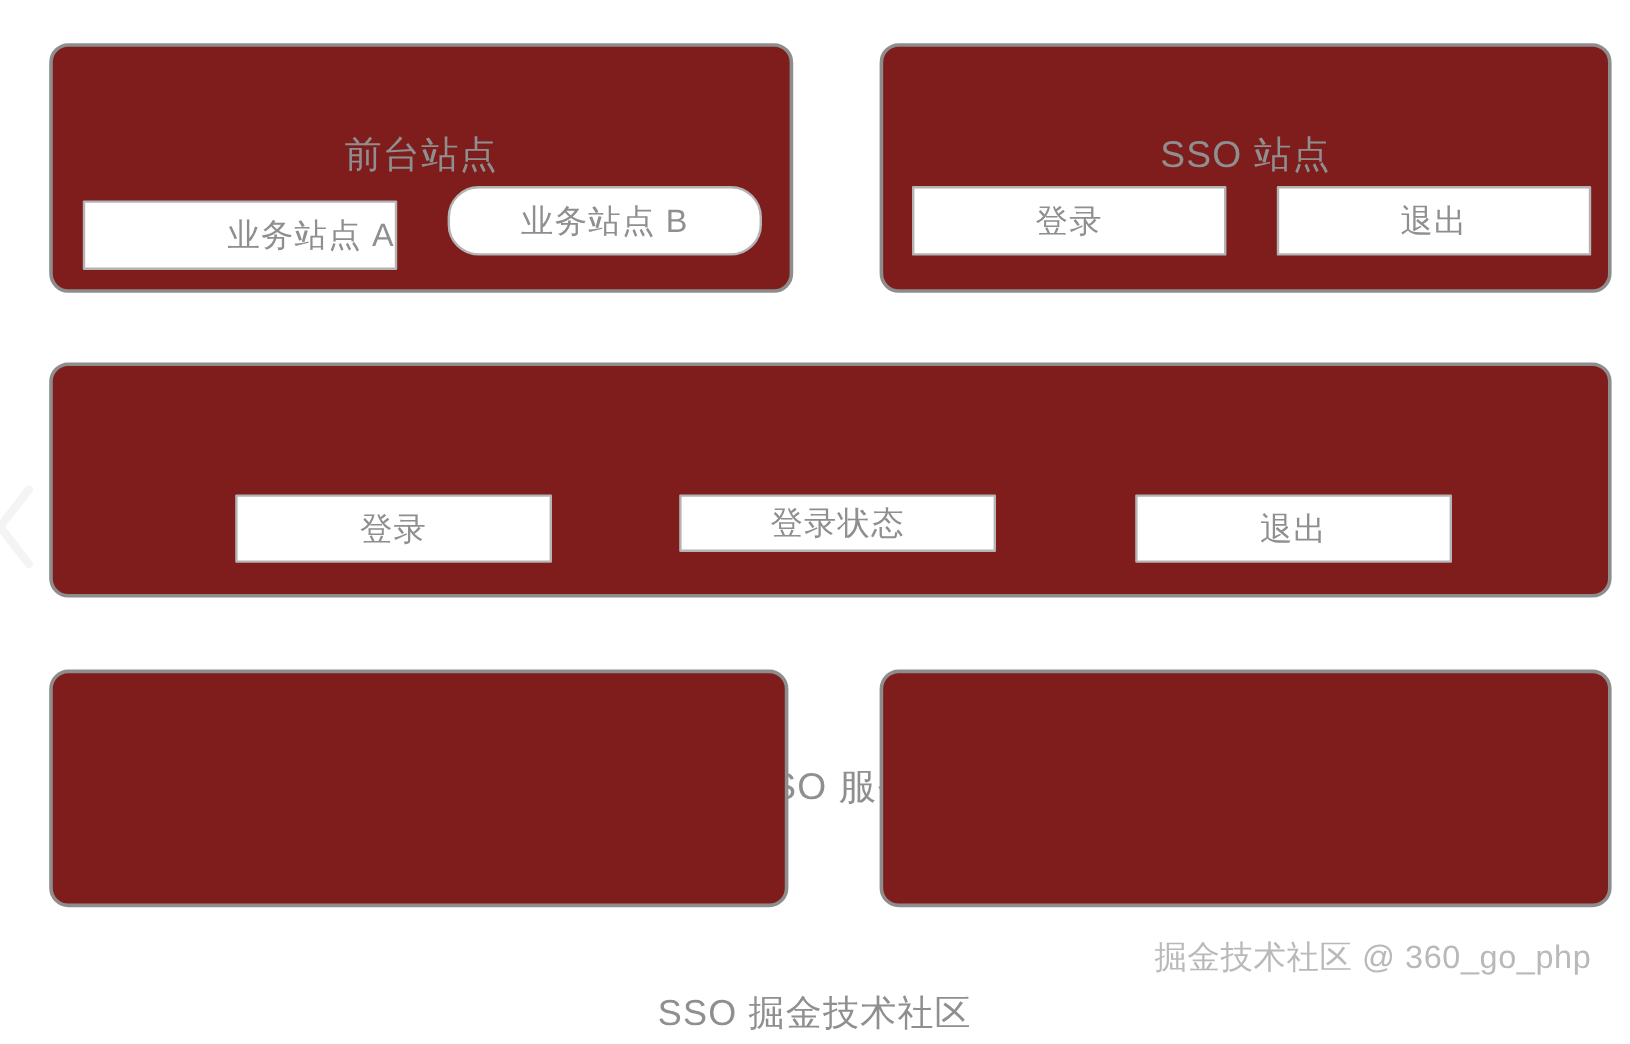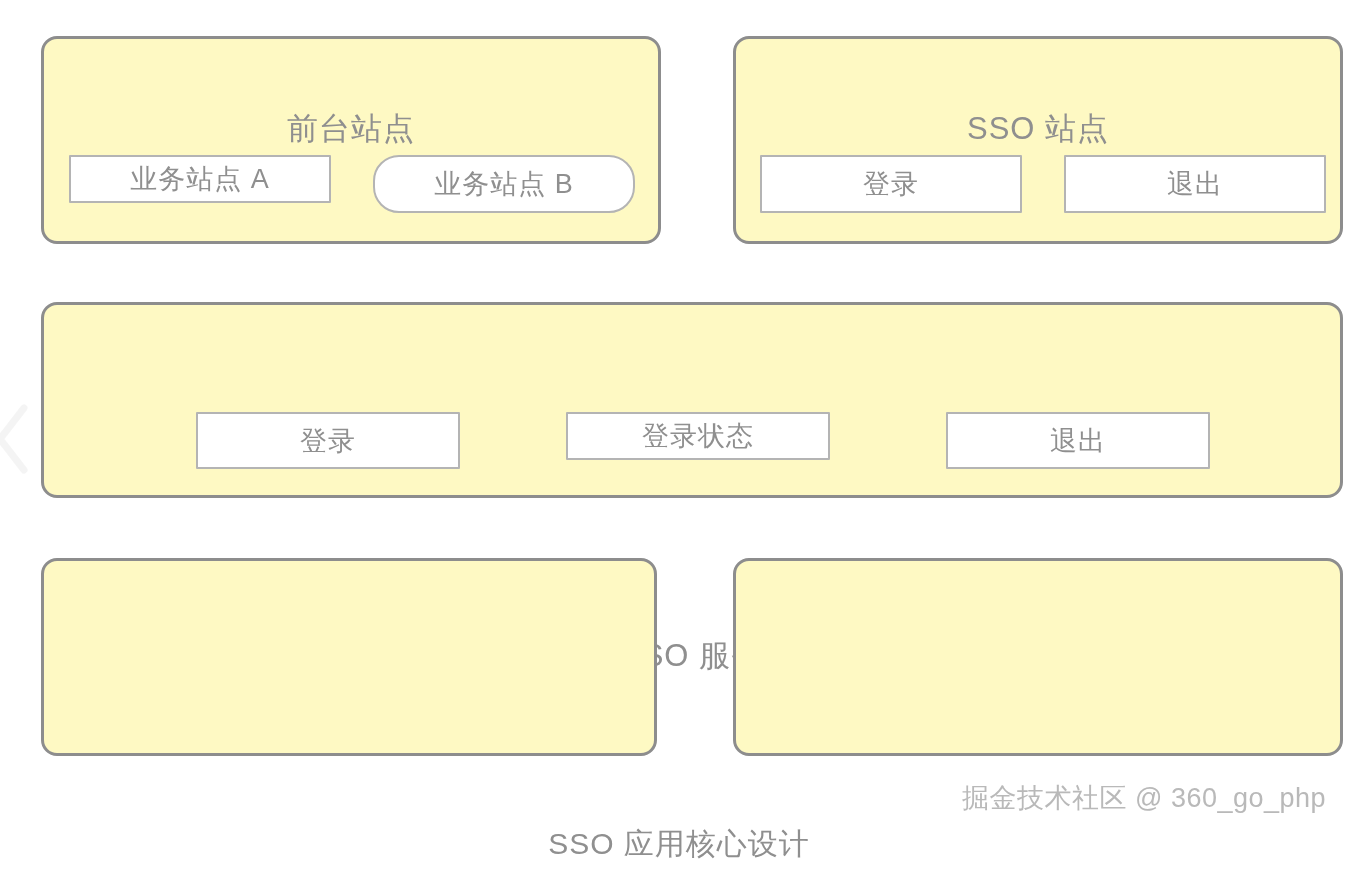--- a/index.html
+++ b/index.html
@@ -15,21 +15,21 @@
     overflow: hidden;
   }
   .diagram {
     position: absolute;
     inset: 0;
   }
   
   .group-box {
     position: absolute;
     box-sizing: border-box;
-    background: #fef9c3;
+    background: #7f1d1d;
     border: 3px solid #8d8d8d;
     border-radius: 16px;
   }
   .group-title {
     position: absolute;
     left: 0;
     right: 0;
     text-align: center;
     color: #8f8f8f;
     font-size: 31px;
@@ -50,21 +50,21 @@
   .sub-label {
     color: #8f8f8f;
     font-size: 27px;
     letter-spacing: 1px;
     white-space: nowrap;
   }
 
   
   #box-frontend        { left: 41px;  top: 36px;  width: 620px; height: 208px; }
   #box-frontend .group-title { top: 69px; }
-  #sub-site-a          { left: 69px;  top: 155px; width: 262px; height: 48px; }
+  #sub-site-a          { left: 69px;  top: 167px; width: 262px; height: 58px; justify-content: flex-end; }
   #sub-site-b          { left: 373px; top: 155px; width: 262px; height: 58px; border-radius: 26px; }
 
   #box-sso-site        { left: 733px; top: 36px;  width: 610px; height: 208px; }
   #box-sso-site .group-title { top: 69px; }
   #sub-sso-login       { left: 760px; top: 155px; width: 262px; height: 58px; }
   #sub-sso-logout      { left: 1064px;top: 155px; width: 262px; height: 58px; }
 
   
   #box-sso-service     { left: 41px;  top: 302px; width: 1302px; height: 196px; }
   #box-sso-service .group-title { top: 330px; }
@@ -146,21 +146,21 @@
     <span class="sub-label">退出</span>
   </div>
 
   <div class="group-box" id="box-database">
     
   </div>
   <div class="group-box" id="box-redis">
     
   </div>
 
-  <div id="diagram-caption">SSO 应用核心设计</div>
+  <div id="diagram-caption">SSO 掘金技术社区</div>
 
   <div id="watermark">掘金技术社区 @ 360_go_php</div>
 
   <div id="prev-arrow">
     <svg width="40" height="78" viewBox="0 0 40 78" fill="none" xmlns="http://www.w3.org/2000/svg" aria-hidden="true">
       <path d="M30 8 L6 39 L30 70" stroke="#9a9a9a" stroke-width="7" stroke-linecap="round" stroke-linejoin="round"></path>
     </svg>
   </div>
 
 </div>

